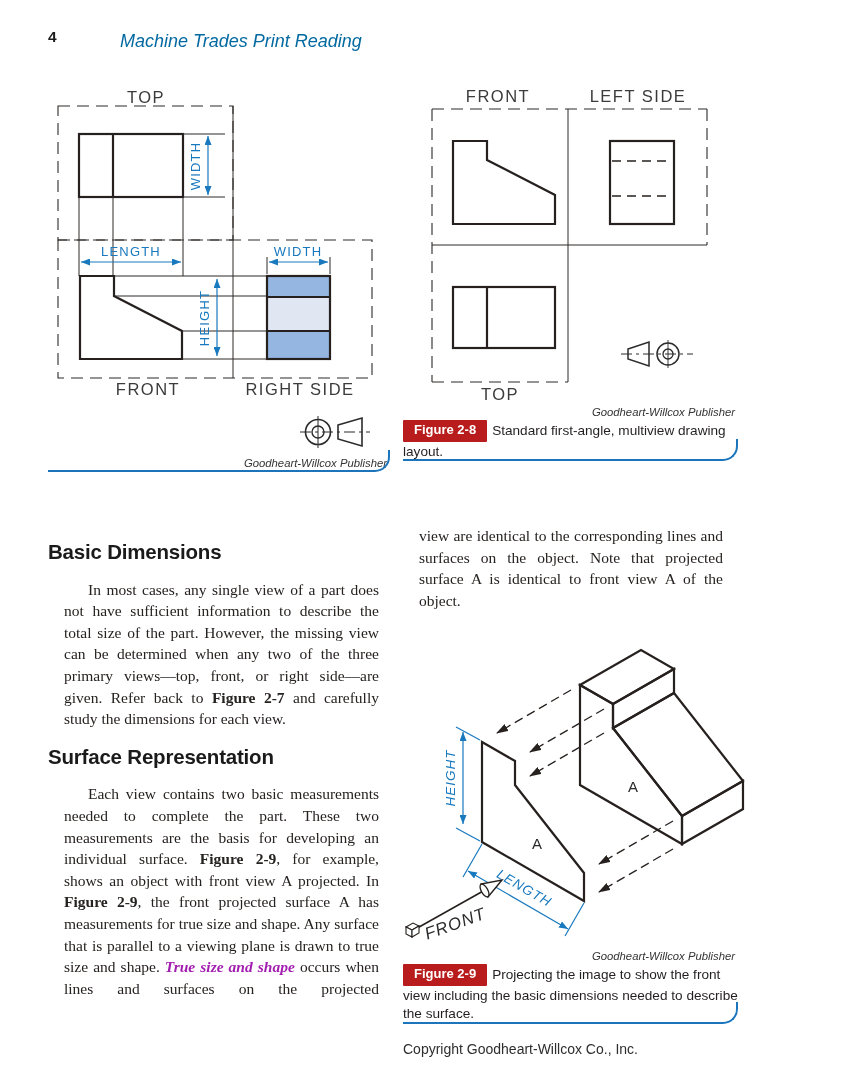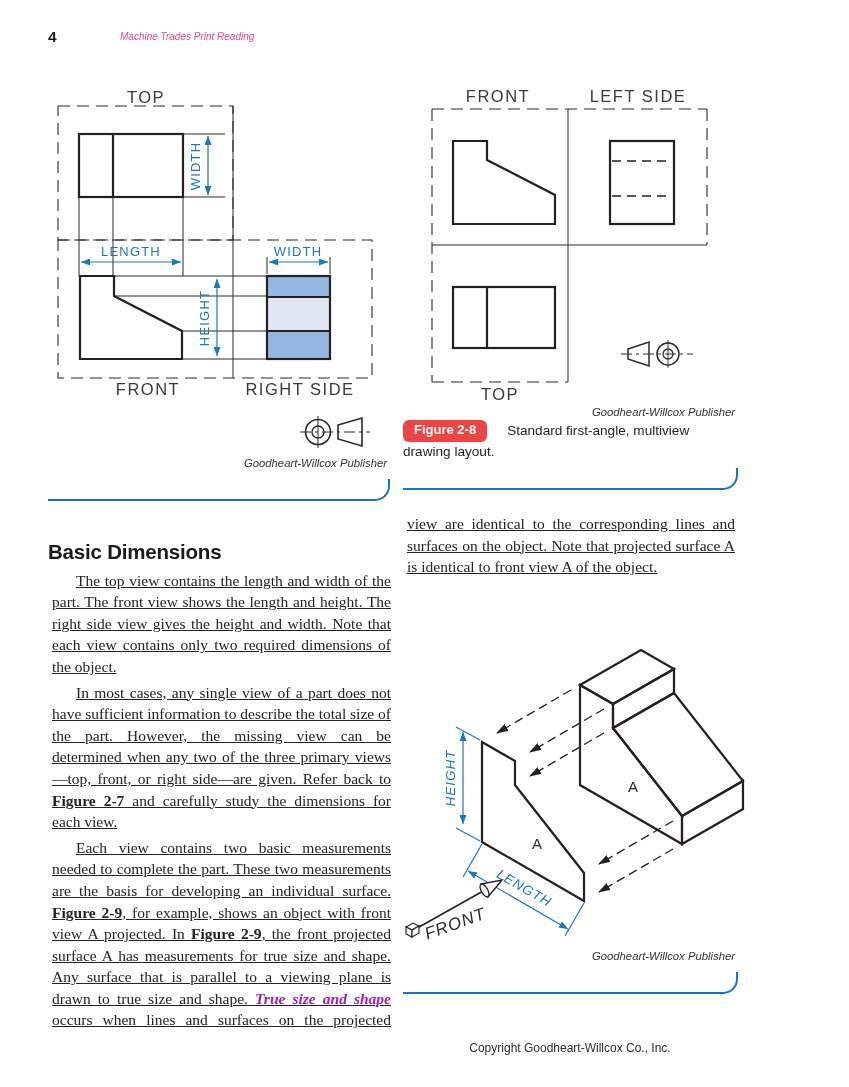--- a/index.html
+++ b/index.html
@@ -1,52 +1,52 @@
 <!DOCTYPE html>
 <html><head>
 <meta charset="utf-8">
 <style>
   html,body{margin:0;padding:0;background:#ffffff;}
   body{width:849px;height:1087px;position:relative;font-family:"Liberation Sans",sans-serif;color:#231f20;overflow:hidden;}
   .abs{position:absolute;}
 
   
   .pagenum{font-weight:bold;font-size:15.5px;color:#1c1c1c;}
-  .runtitle{font-style:italic;font-size:10px;color:#ec4899;}
+  .runtitle{font-style:italic;font-size:18px;color:#0369a1;}
 
   
   .col{position:absolute;font-family:"Liberation Serif",serif;font-size:15.5px;line-height:21.6px;color:#262220;}
   .col h2{font-family:"Liberation Sans",sans-serif;font-size:20.5px;font-weight:bold;color:#1a1a1a;margin:0 0 7px 0;letter-spacing:-0.2px;}
   .col h2.h2b{margin-top:11px;}
-  .col p{margin:4px;text-align:justify;text-decoration:underline;}
+  .col p{margin:16px;text-align:justify;}
   .ind{text-indent:24px;}
   .cont{text-align-last:justify;}
   .b{font-weight:bold;}
   .term{color:#a21caf;font-weight:bold;font-style:italic;}
 
   
-  .caption-box{position:absolute;padding-bottom:29px;}
+  .caption-box{position:absolute;padding-bottom:0;}
   .credit{font-style:italic;font-size:11.3px;color:#343434;text-align:right;margin:0 3px 3px 0;}
   .cap{font-size:13.6px;line-height:18.5px;margin:0;color:#231f20;}
-  .badge{display:inline-block;background:#ef4444;color:#fff;font-weight:bold;font-size:13px;padding:1px 11px 2px;border-radius:6px;margin-right:20px;position:relative;top:-1px;}
+  .badge{display:inline-block;background:#b91c1c;color:#fff;font-weight:bold;font-size:13px;padding:1px 11px 2px;border-radius:1px;margin-right:5px;position:relative;top:-1px;}
   .cap-underline{position:absolute;left:0;right:0;bottom:0;height:20px;border-bottom:2.5px solid #1b75bc;border-right:2.5px solid #1b75bc;border-bottom-right-radius:15px;}
   .symbol-row{text-align:right;padding-right:18px;margin-bottom:2px;}
 
   
   .cadlabel{fill:#3b3b3b;font-family:"Liberation Sans",sans-serif;font-size:16.5px;letter-spacing:1.5px;}
   .dimtxt{fill:#1879be;font-family:"Liberation Sans",sans-serif;font-size:13px;letter-spacing:1.2px;}
   .dimtxt-i{fill:#1879be;font-family:"Liberation Sans",sans-serif;font-size:13.5px;font-style:italic;letter-spacing:1px;}
   .fronttxt{fill:#2a2a2a;font-family:"Liberation Sans",sans-serif;font-size:17px;font-style:italic;letter-spacing:1px;}
   .atxt{fill:#2a2a2a;font-family:"Liberation Sans",sans-serif;font-size:15px;}
   .phantom{stroke:#2e2a28;stroke-width:1.1;stroke-dasharray:12 7;fill:none;}
   .thin{stroke:#2e2a28;stroke-width:1;fill:none;}
   .thick{stroke:#26211e;stroke-width:2.2;fill:none;}
   .dim{stroke:#1879be;stroke-width:1.2;fill:none;}
 
-  .footer{font-size:12px;color:#2e2e2e;text-align:center;}
+  .footer{font-size:14px;color:#2e2e2e;text-align:left;}
 </style>
 </head>
 <body>
 
 <span class="abs pagenum" style="left:48px;top:28px;">4</span>
 <span class="abs runtitle" style="left:120px;top:31px;">Machine Trades Print Reading</span>
 
 <svg class="abs" style="left:48px;top:84px;" width="342" height="328" viewBox="0 0 342 328">
   <defs>
     <marker id="d7" markerUnits="userSpaceOnUse" markerWidth="9" markerHeight="7" refX="9" refY="3.5" orient="auto-start-reverse">
@@ -111,22 +111,22 @@
       <circle cx="20" cy="19" r="6" fill="none" stroke="#2b2b2b" stroke-width="1.4"></circle>
       <polygon points="40,12 64,5 64,33 40,26" fill="none" stroke="#2b2b2b" stroke-width="1.6"></polygon>
     </svg>
   </div>
   <div class="credit">Goodheart-Willcox Publisher</div>
   <div class="cap-underline"></div>
 </div>
 
 <div class="col" style="left:48px;top:541px;width:347px;">
   <h2>Basic Dimensions</h2>
-  <p class="ind"><span>The top view contains the length and width of the part. The front view shows the length and height. The right side view gives the height and width. Note that each view contains only two required dimensions of the object.</span></p>
   <p class="ind"><span>In most cases, any single view of a part does not have sufficient information to describe the total size of the part. However, the missing view can be determined when any two of the three primary views—top, front, or right side—are given. Refer back to </span><span class="b">Figure 2-7</span><span> and carefully study the dimensions for each view.</span></p>
+  <h2 class="h2b">Surface Representation</h2>
   <p class="ind cont"><span>Each view contains two basic measurements needed to complete the part. These two measurements are the basis for developing an individual surface. </span><span class="b">Figure 2-9</span><span>, for example, shows an object with front view A projected. In </span><span class="b">Figure 2-9</span><span>, the front projected surface A has measurements for true size and shape. Any surface that is parallel to a viewing plane is drawn to true size and shape. </span><span class="term">True size and shape</span><span> occurs when lines and surfaces on the projected</span></p>
 </div>
 
 <svg class="abs" style="left:425px;top:82px;" width="312" height="322" viewBox="0 0 312 322">
   <text class="cadlabel" x="73" y="20" text-anchor="middle">FRONT</text>
   <text class="cadlabel" x="213" y="20" text-anchor="middle">LEFT SIDE</text>
 
   <line class="phantom" x1="7" y1="27" x2="282" y2="27"></line>
   <line class="phantom" x1="7" y1="27" x2="7" y2="300"></line>
   <line class="phantom" x1="282" y1="27" x2="282" y2="163"></line>
@@ -220,16 +220,17 @@
     <ellipse rx="3.2" ry="7" transform="translate(84.5 260.5) rotate(-30)" fill="#ffffff" stroke="#26211e" stroke-width="1.3"></ellipse>
     <polygon points="6,297 13,293 19,296 12,300" fill="#ffffff" stroke="#26211e" stroke-width="1.1"></polygon>
     <polygon points="6,297 12,300 12,307 6,304" fill="#ffffff" stroke="#26211e" stroke-width="1.1"></polygon>
     <polygon points="12,300 19,296 19,303 12,307" fill="#ffffff" stroke="#26211e" stroke-width="1.1"></polygon>
     <text class="fronttxt" transform="translate(57 299) rotate(-20)" text-anchor="middle">FRONT</text>
   </g>
 </svg>
 
 <div class="caption-box" style="left:403px;top:950px;width:335px;">
   <div class="credit">Goodheart-Willcox Publisher</div>
+  <p class="cap"><span class="badge">Figure 2-9</span><span>Projecting the image to show the front view including the basic dimensions needed to describe the surface.</span></p>
   <div class="cap-underline"></div>
 </div>
 
 <div class="abs footer" style="left:403px;top:1041px;width:334px;">Copyright Goodheart-Willcox Co., Inc.</div>
 
 </body></html>

